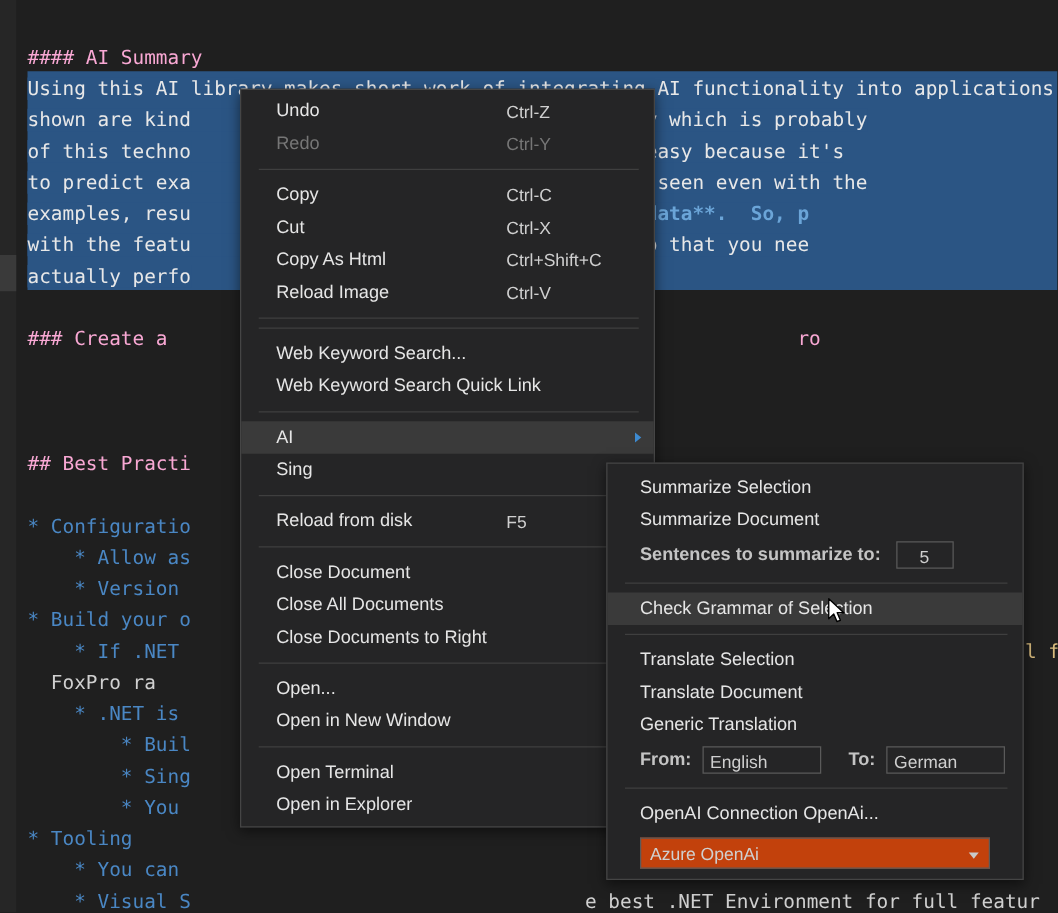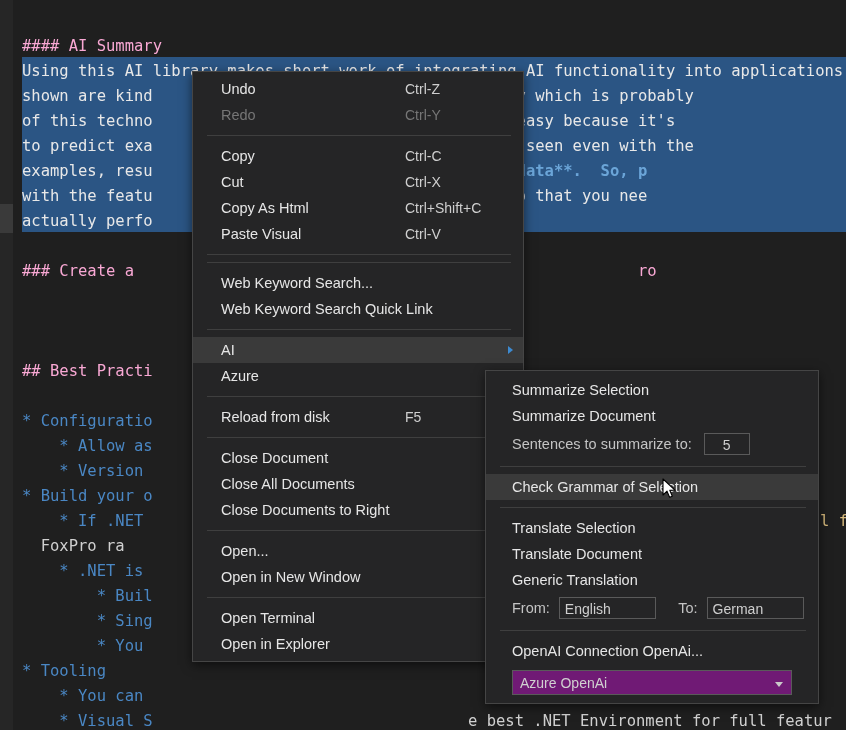--- a/index.html
+++ b/index.html
@@ -123,21 +123,21 @@
   #ai-submenu .menu-item { padding-left: 26px; }
   .field-row {
     display: flex;
     align-items: center;
     height: 30px;
     padding: 0 14px 0 26px;
     color: #c8c8c8;
     font-size: 14.5px;
     white-space: nowrap;
   }
-  .field-row .flabel { color: #c4c4c4; }
+  .field-row .flabel { color: #c4c4c4; font-weight: bold; }
   .txtbox {
     background: #252526;
     border: 1px solid #5a5a5a;
     color: #cfcfcf;
     font-size: 14px;
     font-family: "Liberation Sans", sans-serif;
     height: 22px;
     line-height: 22px;
     box-sizing: border-box;
     padding: 0 5px;
@@ -147,21 +147,21 @@
     margin-left: 12px;
     text-align: center;
   }
   #from-box { width: 100px; margin-left: 9px; }
   #to-box   { width: 100px; margin-left: 9px; }
   .to-label { margin-left: 22px; }
   .combo {
     position: relative;
     margin: 6px 26px 0 26px;
     height: 25px;
-    background: #701a75;
+    background: #c2410c;
     border: 1px solid #5a5a5a;
     color: #d0d0d0;
     font-size: 14px;
     line-height: 25px;
     padding: 0 24px 0 7px;
     box-sizing: border-box;
   }
   .combo .caret {
     position: absolute;
     right: 8px; top: 11px;
@@ -234,38 +234,38 @@
     </div>
     <div class="menu-item">
       <span class="label">Cut</span>
       <span class="accel">Ctrl-X</span>
     </div>
     <div class="menu-item">
       <span class="label">Copy As Html</span>
       <span class="accel">Ctrl+Shift+C</span>
     </div>
     <div class="menu-item">
-      <span class="label">Paste Visual</span>
+      <span class="label">Reload Image</span>
       <span class="accel">Ctrl-V</span>
     </div>
     <div class="menu-sep"></div>
     <div class="menu-sep"></div>
     <div class="menu-item">
       <span class="label">Web Keyword Search...</span>
     </div>
     <div class="menu-item">
       <span class="label">Web Keyword Search Quick Link</span>
     </div>
     <div class="menu-sep"></div>
     <div class="menu-item highlight">
       <span class="label">AI</span>
       <span class="submenu-arrow"></span>
     </div>
     <div class="menu-item">
-      <span class="label">Azure</span>
+      <span class="label">Sing</span>
       <span class="submenu-arrow"></span>
     </div>
     <div class="menu-sep"></div>
     <div class="menu-item">
       <span class="label">Reload from disk</span>
       <span class="accel">F5</span>
     </div>
     <div class="menu-sep"></div>
     <div class="menu-item">
       <span class="label">Close Document</span>

